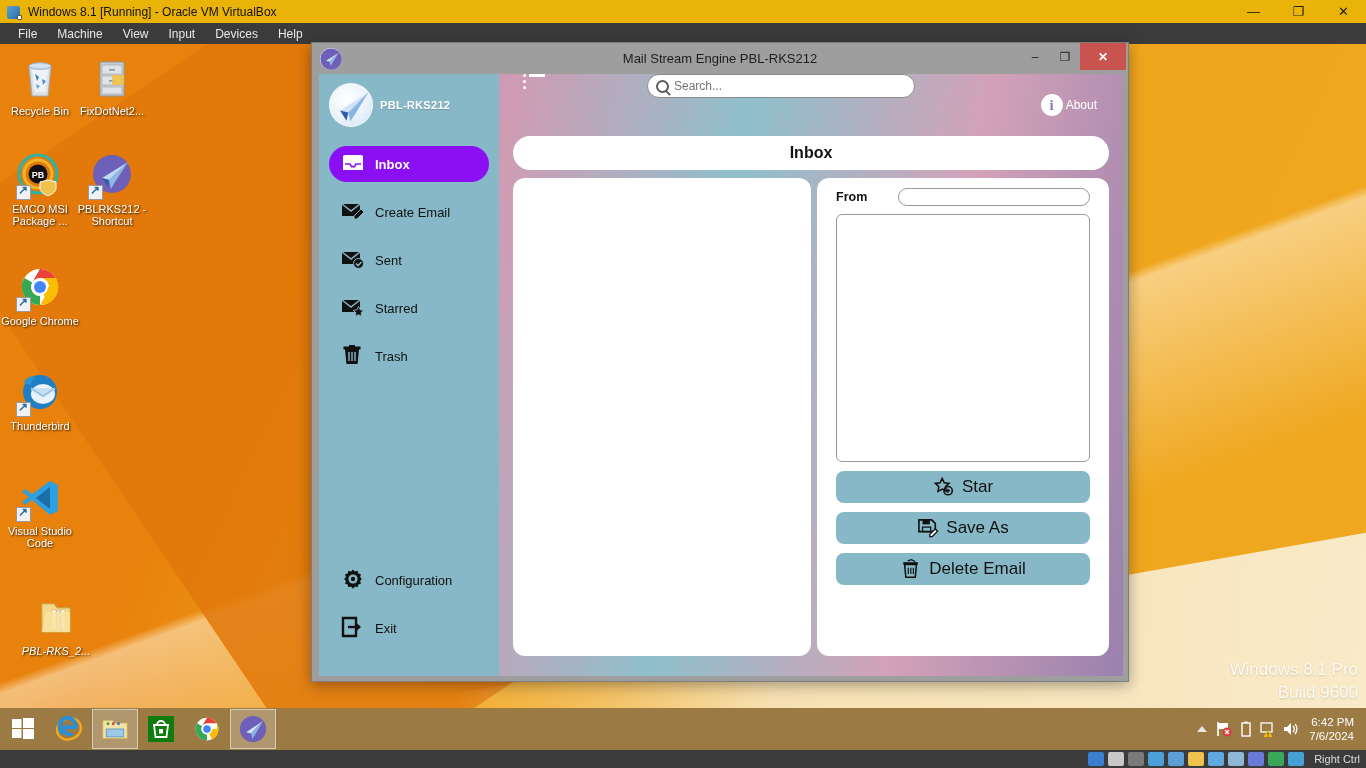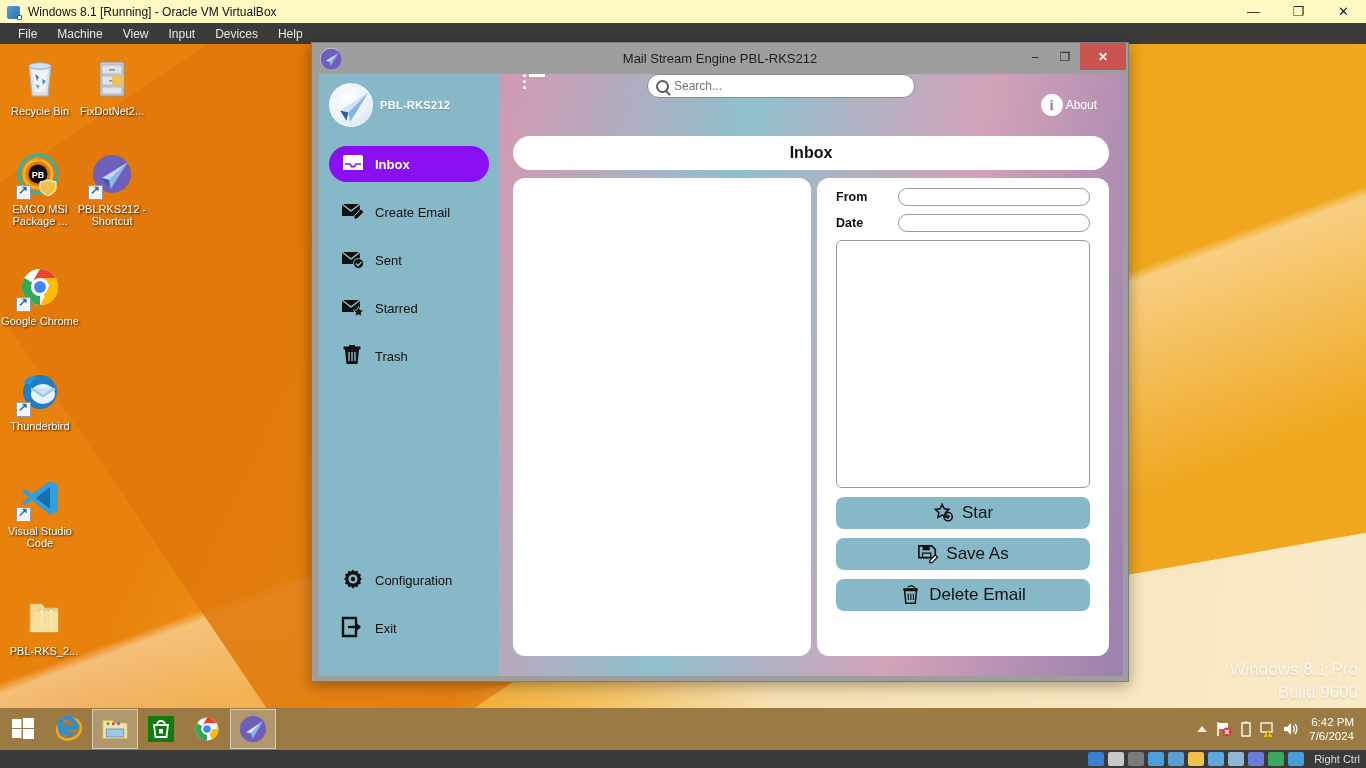--- a/index.html
+++ b/index.html
@@ -6,21 +6,21 @@
   html, body {
     width: 1366px; height: 768px;
     overflow: hidden;
     font-family: "Liberation Sans", sans-serif;
   }
   body { background: #2b2b2b; position: relative; }
 
   
   #vbox-titlebar {
     position: absolute; top: 0; left: 0; width: 1366px; height: 23px;
-    background: #fef9c3; display: flex; align-items: center;
+    background: #eab308; display: flex; align-items: center;
   }
   #vbox-titlebar .vb-icon {
     width: 16px; height: 16px; margin-left: 6px; margin-right: 6px;
     position: relative; flex: none;
   }
   #vbox-titlebar .vb-icon .sq {
     position: absolute; width: 13px; height: 13px; left: 1px; top: 2px;
     background: linear-gradient(135deg,#5a9fd4,#2a6ea8);
     border-radius: 2px;
   }
@@ -370,21 +370,21 @@
     <div class="glyph">
       <svg width="48" height="48" viewBox="0 0 48 48">
         <path d="M34 7 L42 11 L42 37 L34 41 L16 26 L9 31 L6 28 L13 23 L6 18 L9 15 L16 20z" fill="#2f9fe0"></path>
         <path d="M34 13 L34 35 L20 24z" fill="#1a6fa8"></path>
       </svg>
       <span class="shortcut-arrow"></span>
     </div>
     <div class="lbl">Visual Studio Code</div>
   </div>
 
-  <div class="dicon" style="left:4px;top:550px;">
+  <div class="dicon" style="left:16px;top:550px;font-style:italic;">
     <div class="glyph">
       <svg width="48" height="48" viewBox="0 0 48 48">
         <path d="M10 10 L22 10 L25 14 L38 14 L38 38 L10 38z" fill="#f3d98b" stroke="#cdb165" stroke-width="1"></path>
         <rect x="20" y="16" width="4" height="20" fill="#fff" stroke="#cdb165" stroke-width=".6"></rect>
         <rect x="25" y="16" width="3" height="20" fill="#e8e8e8" stroke="#cdb165" stroke-width=".6"></rect>
         <rect x="29" y="16" width="4" height="20" fill="#fff" stroke="#cdb165" stroke-width=".6"></rect>
         <path d="M10 38 L38 38 L38 18 L14 18z" fill="#f7e2a0" opacity=".85"></path>
       </svg>
     </div>
     <div class="lbl">PBL-RKS_2...</div>
@@ -515,24 +515,20 @@
       <div id="page-title">Inbox</div>
 
       <div id="content">
         <div id="maillist"></div>
         <div id="detail">
           <div id="detail-fields">
               <div class="frow">
                 <span class="flbl">From</span>
                 <div class="finput"></div>
               </div>
-              <div class="frow">
-                <span class="flbl">Date</span>
-                <div class="finput"></div>
-              </div>
             </div>
           <div id="bodybox"></div>
           <div id="action-buttons">
               <div class="actbtn">
                 <span class="bico"><svg width="22" height="20" viewBox="0 0 24 22">
                     <path d="M10 1.5 l2.3 4.8 l5.2 .7 l-3.8 3.6 l.9 5.2 l-4.6 -2.5 l-4.6 2.5 l.9 -5.2 L2.5 7 l5.2 -.7z" fill="none" stroke="#111" stroke-width="1.7"></path>
                     <circle cx="16.5" cy="15" r="4.6" fill="none" stroke="#111" stroke-width="1.7"></circle>
                     <path d="M16.5 12.8 v4.4 M14.3 15 h4.4" stroke="#111" stroke-width="1.6"></path>
                   </svg></span>
                 <span>Star</span>

